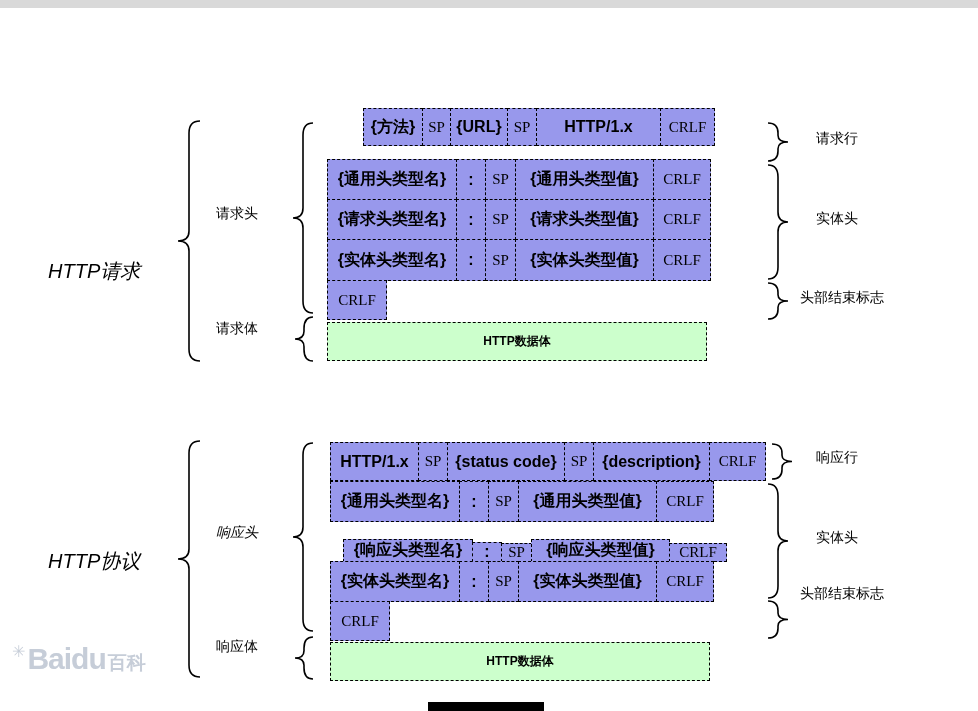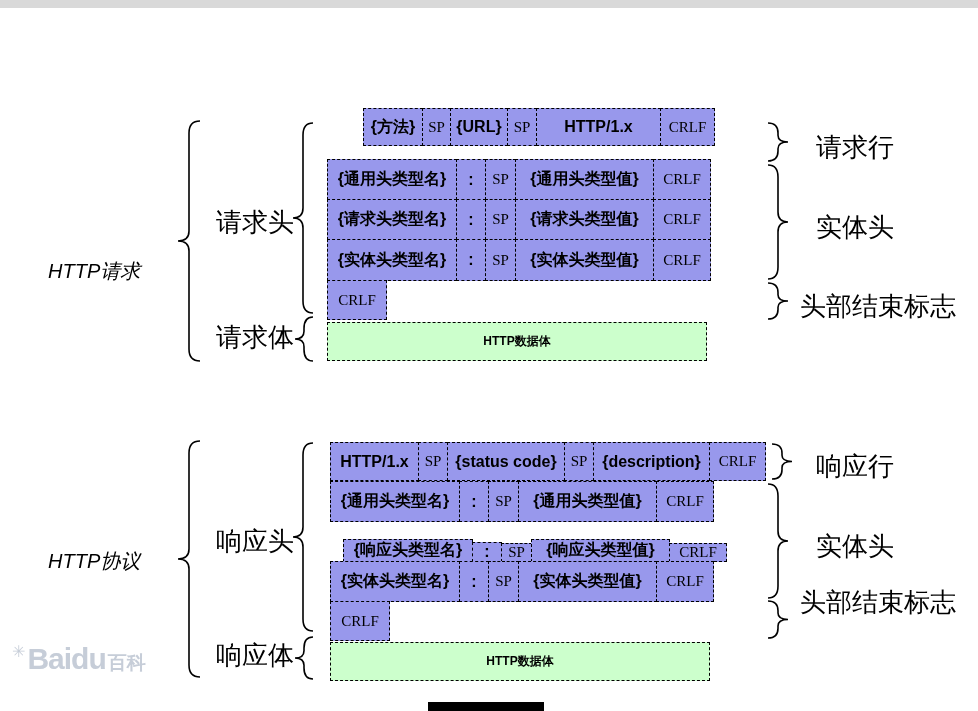--- a/index.html
+++ b/index.html
@@ -26,21 +26,21 @@
   .cell.sp {
     font-family:"Liberation Serif","DejaVu Serif",serif;
     font-weight:normal; font-size:15px;
   }
   .body-box {
     position:absolute; background:var(--body-bg,#CCFFCC);
     border:1px dashed #000;
     display:flex; align-items:center; justify-content:center;
     font-size:12px; font-weight:bold;
   }
-  .lbl { position:absolute; font-size:26px; white-space:nowrap; }
+  .lbl { position:absolute; font-size:14px; white-space:nowrap; }
   .lbl.center { text-align:left;font-style:italic; }
   .grp { font-size:20px; }
   .brace { position:absolute; overflow:visible; }
   .watermark {
     position:absolute; left:12px; top:644px;
     color:#c6cdd8; display:flex; align-items:flex-end; line-height:1;
   }
   .wm-icon { font-size:16px; margin-right:2px; transform:translateY(-14px); }
   .wm-brand { font-size:30px; font-weight:bold; letter-spacing:-1px; }
   .wm-suffix { font-size:19px; font-weight:bold; margin-left:2px; padding-bottom:2px; }
@@ -159,21 +159,21 @@
       <path d="M 22,1 Q 11,1 11,13 L 11,109 Q 11,119 0,119 Q 11,119 11,129 L 11,225 Q 11,237 22,237" fill="none" stroke="#000" stroke-width="1.6"></path>
     </svg>
   <svg class="brace" width="20" height="190" style="left:293px; top:442px;">
       <path d="M 20,1 Q 10,1 10,13 L 10,85 Q 10,95 0,95 Q 10,95 10,105 L 10,177 Q 10,189 20,189" fill="none" stroke="#000" stroke-width="1.6"></path>
     </svg>
   <svg class="brace" width="18" height="44" style="left:295px; top:636px;">
       <path d="M 18,1 Q 9,1 9,12 L 9,14.666666666666668 Q 9,22 0,22 Q 9,22 9,29.333333333333332 L 9,32 Q 9,43 18,43" fill="none" stroke="#000" stroke-width="1.6"></path>
     </svg>
 
   <div class="lbl grp center" style="left:48px; top:548px; width:118px;">HTTP协议</div>
-  <div class="lbl" style="left:216px; top:524px;">响应头</div>
+  <div class="lbl" style="left:216px; top:524px;font-style:italic;">响应头</div>
   <div class="lbl" style="left:216px; top:638px;">响应体</div>
 
   <svg class="brace" width="20" height="37" style="left:772px; top:443px;">
       <path d="M 20,1 Q 10,1 10,10.25 L 10,12.333333333333332 Q 10,18.5 0,18.5 Q 10,18.5 10,24.666666666666668 L 10,26.75 Q 10,36 20,36" fill="none" stroke="#000" stroke-width="1.6" transform="translate(20,0) scale(-1,1)"></path>
     </svg>
   <svg class="brace" width="20" height="116" style="left:768px; top:483px;">
       <path d="M 20,1 Q 10,1 10,13 L 10,48 Q 10,58 0,58 Q 10,58 10,68 L 10,103 Q 10,115 20,115" fill="none" stroke="#000" stroke-width="1.6" transform="translate(20,0) scale(-1,1)"></path>
     </svg>
   <svg class="brace" width="20" height="39" style="left:768px; top:600px;">
       <path d="M 20,1 Q 10,1 10,10.75 L 10,13 Q 10,19.5 0,19.5 Q 10,19.5 10,26 L 10,28.25 Q 10,38 20,38" fill="none" stroke="#000" stroke-width="1.6" transform="translate(20,0) scale(-1,1)"></path>

